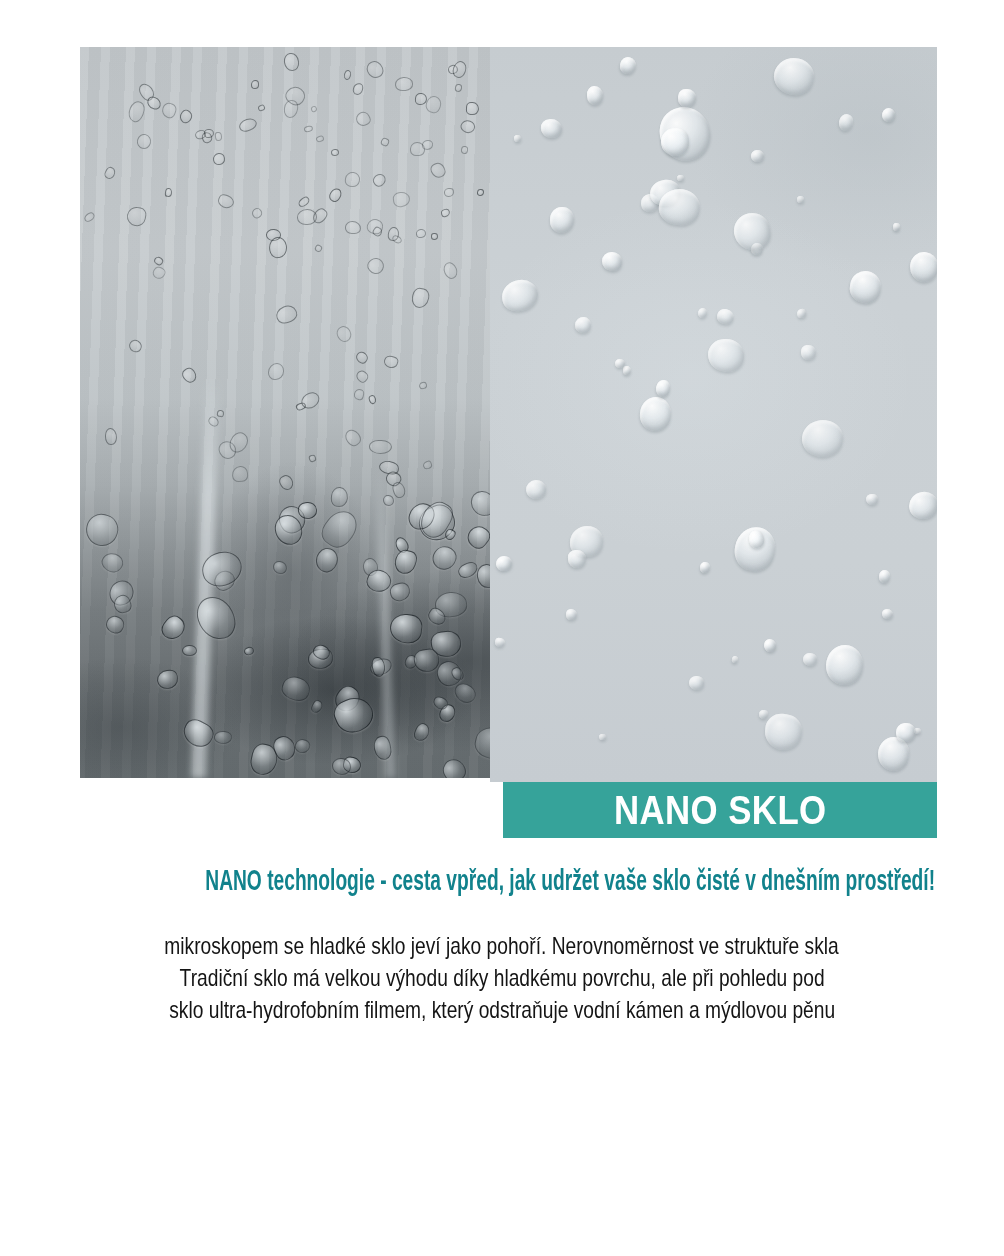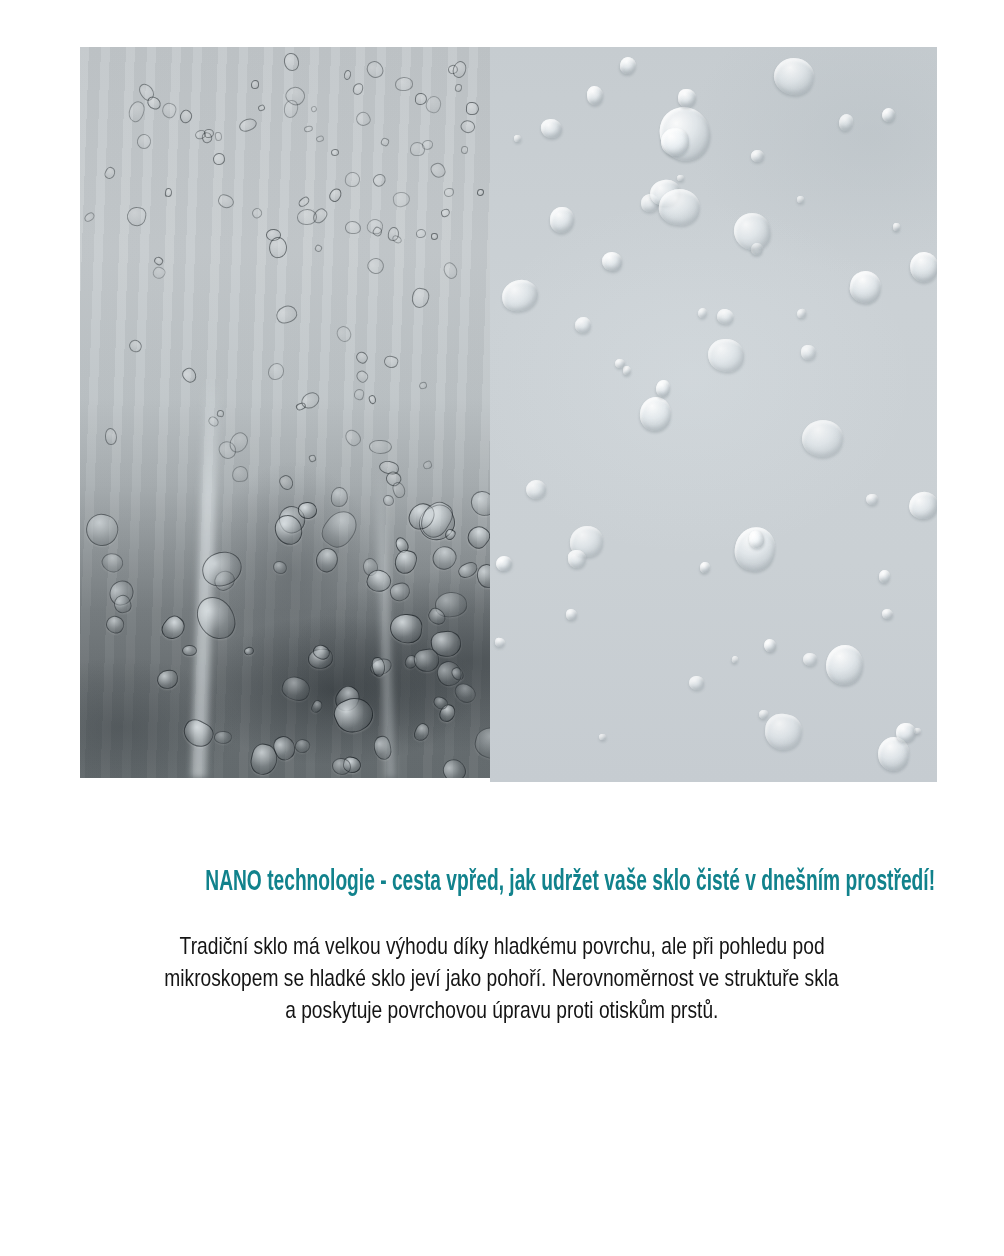--- a/index.html
+++ b/index.html
@@ -270,23 +270,26 @@
       <div class="dr" style="left: 348.641px; top: 67.3183px; width: 14.3789px; height: 16.5031px; opacity: 0.820518; transform: rotate(9.6261deg); border-radius: 52.7973% 47.3959% 50.2127% 51.0171%;"></div>
       <div class="dr" style="left: 261.365px; top: 195.54px; width: 12.3799px; height: 12.1158px; opacity: 0.98512; transform: rotate(11.2629deg); border-radius: 50.4482% 44.0183% 46.5585% 44.6017%;"></div>
       <div class="dr" style="left: 275.041px; top: 666.605px; width: 37.4986px; height: 36.0615px; opacity: 0.805507; transform: rotate(5.81601deg); border-radius: 45.768% 49.0788% 51.7051% 52.873%;"></div>
       <div class="dr" style="left: 226.673px; top: 261.747px; width: 16.7029px; height: 15.096px; opacity: 0.849725; transform: rotate(11.6075deg); border-radius: 50.216% 52.9881% 45.1225% 45.384%;"></div>
       <div class="dr" style="left: 244.019px; top: 165.675px; width: 36.2033px; height: 36.5864px; opacity: 0.873026; transform: rotate(-9.17252deg); border-radius: 51.5363% 50.3835% 45.7005% 54.7004%;"></div>
       <div class="dr" style="left: 4.53775px; top: 591.017px; width: 9.76179px; height: 8.64908px; opacity: 0.89232; transform: rotate(9.83809deg); border-radius: 45.5757% 51.594% 55.8925% 50.6529%;"></div>
       <div class="dr" style="left: 198.664px; top: 629.125px; width: 15.0234px; height: 13.6186px; opacity: 0.805992; transform: rotate(-3.58845deg); border-radius: 46.8345% 44.9995% 45.9516% 52.1281%;"></div>
       <div class="dr" style="left: 171.216px; top: 80.6265px; width: 27.9604px; height: 28.1076px; opacity: 0.990556; transform: rotate(-2.89147deg); border-radius: 54.0712% 46.3736% 51.5837% 55.6346%;"></div>
       <div class="dr" style="left: 6.28172px; top: 508.805px; width: 16.1663px; height: 15.1428px; opacity: 0.994243; transform: rotate(-5.36272deg); border-radius: 51.7725% 47.8445% 49.2714% 46.0653%;"></div>
     </div>
+  <div class="band band-right">
+    <span class="lbl">NANO SKLO</span>
+  </div>
 </div>
 
 <div class="heading">
   <span class="sqz">NANO technologie - cesta vpřed, jak udržet vaše sklo čisté v dnešním prostředí!</span>
 </div>
 
 <div class="para">
+  <div class="pline"><span class="sqz">mikroskopem se hladké sklo jeví jako pohoří. Nerovnoměrnost ve struktuře skla</span></div>
   <div class="pline"><span class="sqz">Tradiční sklo má velkou výhodu díky hladkému povrchu, ale při pohledu pod</span></div>
-  <div class="pline"><span class="sqz">mikroskopem se hladké sklo jeví jako pohoří. Nerovnoměrnost ve struktuře skla</span></div>
-  <div class="pline"><span class="sqz">a poskytuje povrchovou úpravu proti otiskům prstů.</span></div>
+  <div class="pline"><span class="sqz">sklo ultra-hydrofobním filmem, který odstraňuje vodní kámen a mýdlovou pěnu</span></div>
 </div>
 
 </body></html>

